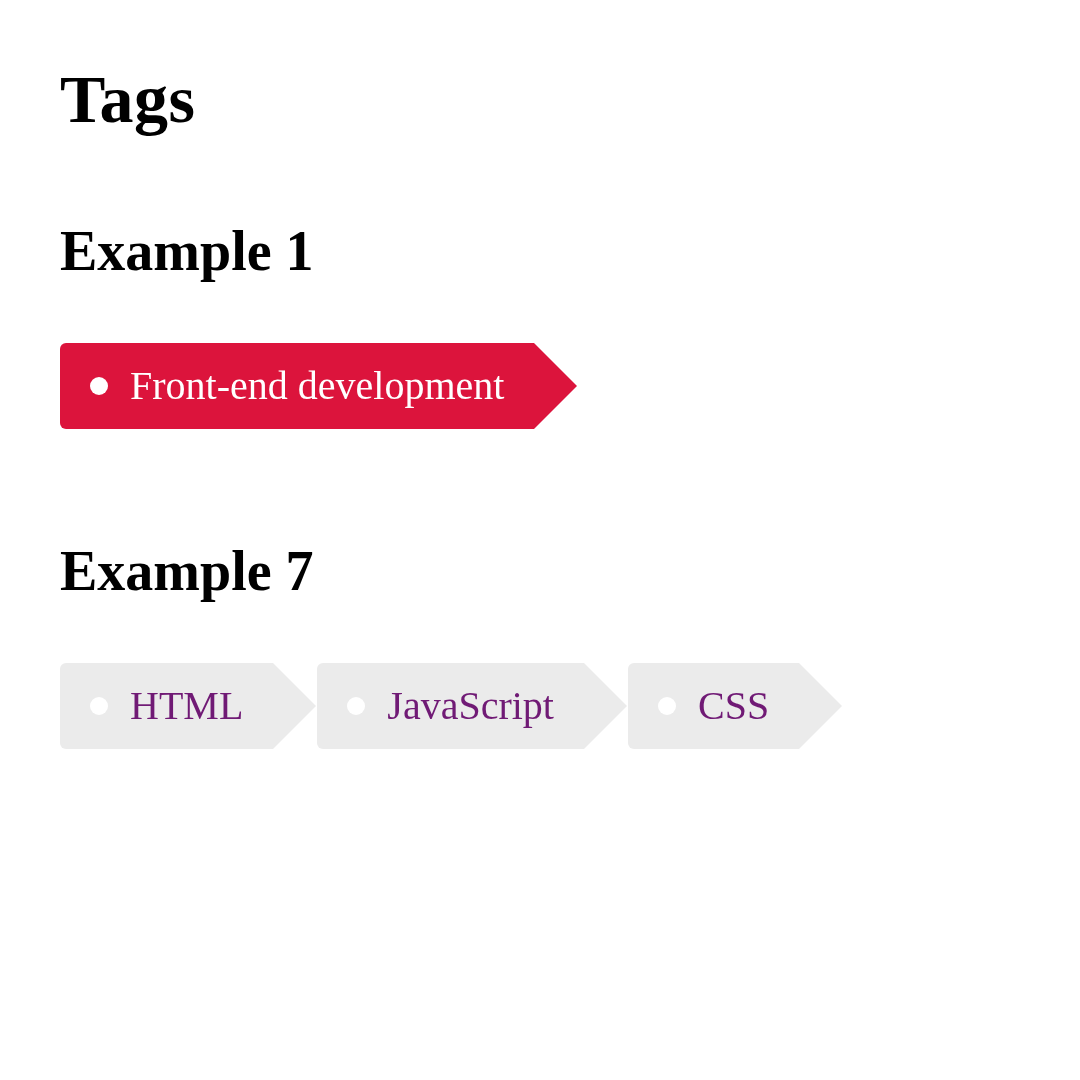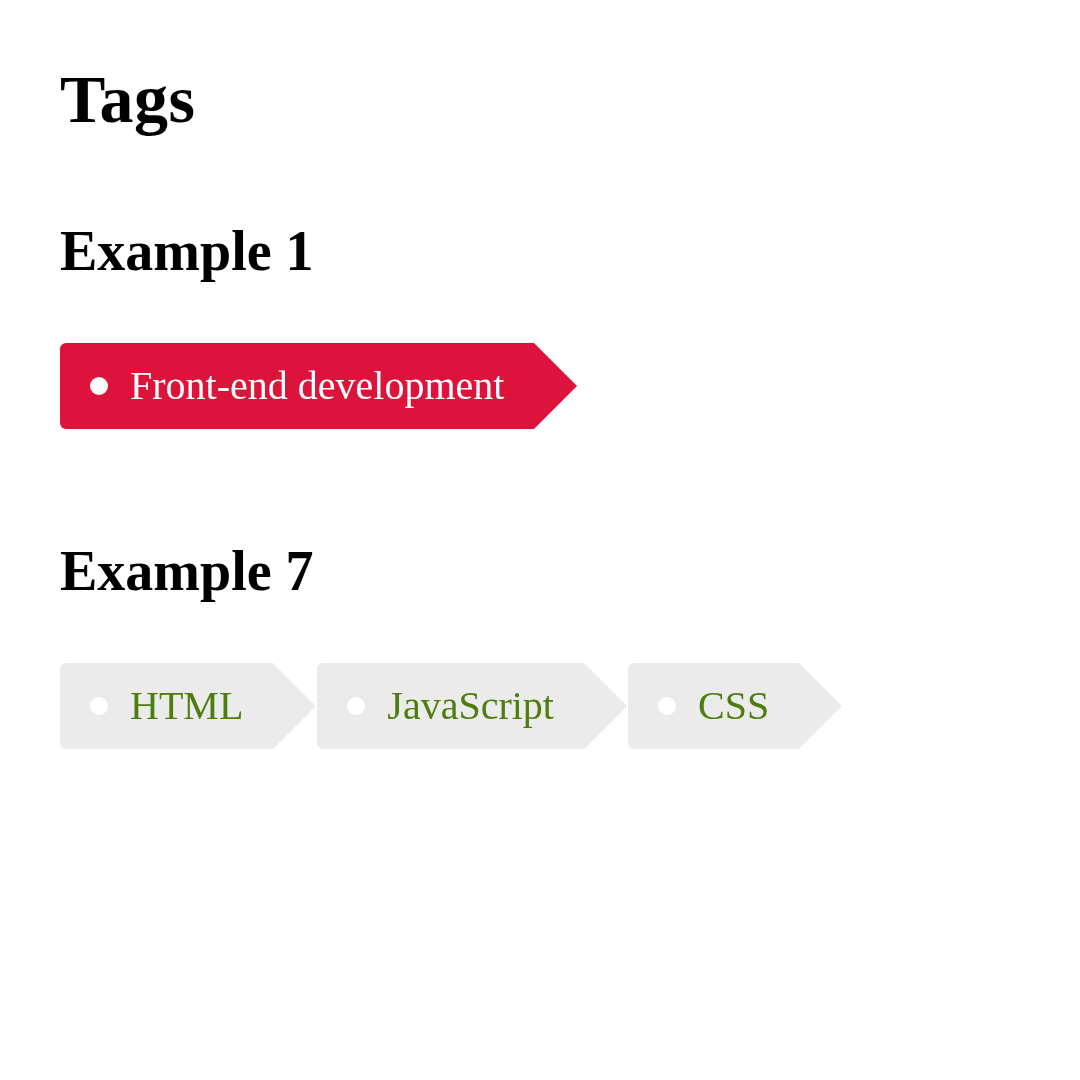--- a/index.html
+++ b/index.html
@@ -77,21 +77,21 @@
   }
   .tag.red .hole {
     background: #ffffff;
   }
   
   .tag.grey {
     background: #ebebeb;
     color: #ebebeb; 
   }
   .tag.grey .label {
-    color: #4d7c0f;
+    color: #701a75;
   }
   .tag.grey .hole {
     background: #ffffff;
   }
   .label {
     font-family: Georgia, "Times New Roman", Times, serif;
   }
 </style>
 </head>
 <body>

